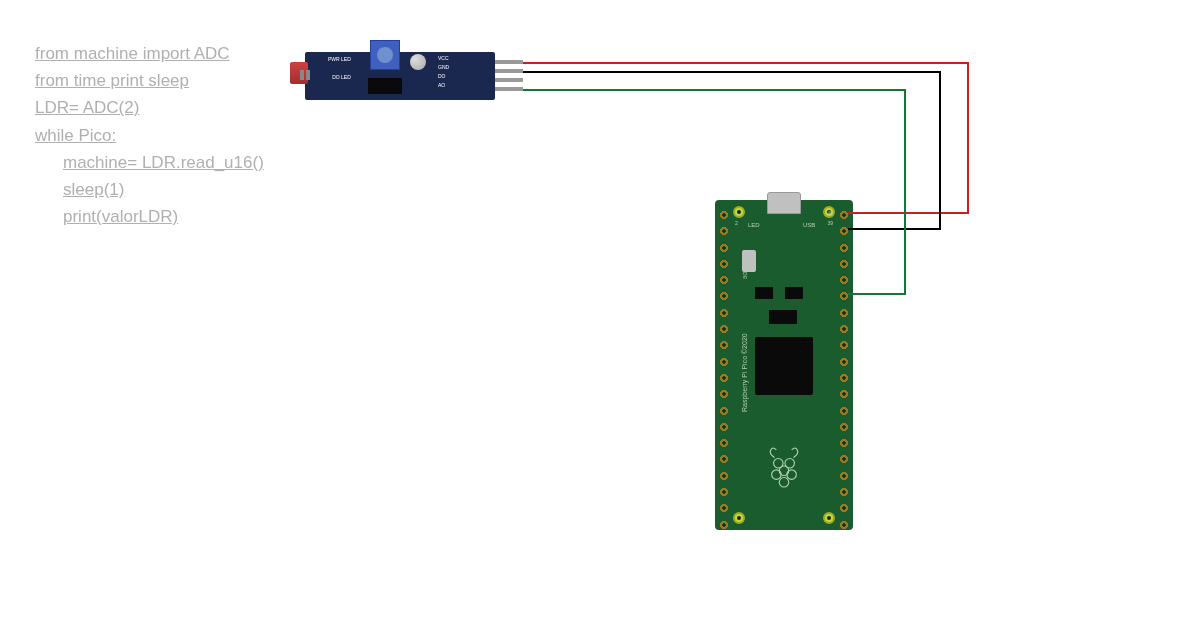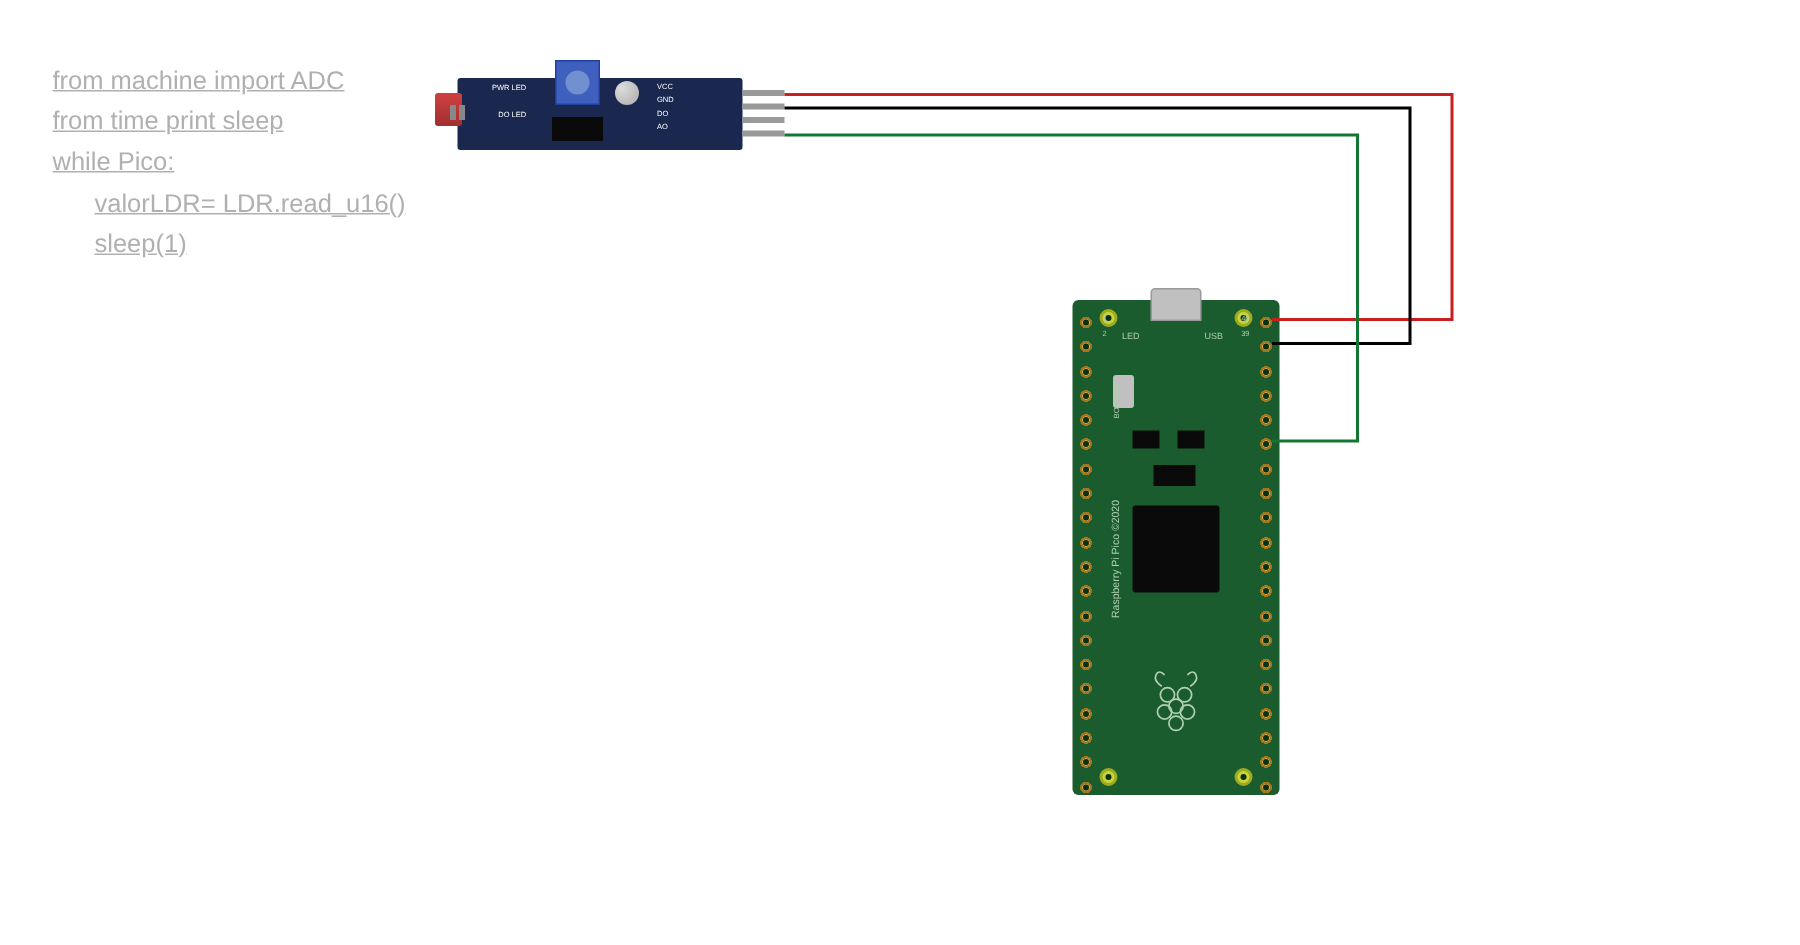--- a/index.html
+++ b/index.html
@@ -279,23 +279,25 @@
   height: 630px;
   pointer-events: none;
 }
 </style>
 </head>
 <body>
 
 <div class="code-block">
   <div class="code-line">from machine import ADC</div>
   <div class="code-line">from time print sleep</div>
+  <div class="code-line">LDR= ADC(2)</div>
   <div class="code-line">while Pico:</div>
-  <div class="code-line indent">valorLDR= LDR.read_u16()</div>
+  <div class="code-line indent">machine= LDR.read_u16()</div>
   <div class="code-line indent">sleep(1)</div>
+  <div class="code-line indent">print(valorLDR)</div>
 </div>
 
 <div class="ldr-module">
   <div class="ldr-pcb"></div>
   <div class="ldr-sensor"></div>
   <div class="ldr-pot"></div>
   <div class="ldr-led ldr-led1"></div>
   <div class="ldr-ic"></div>
   <div class="ldr-plus">+</div>
   <div class="ldr-pins-left">

